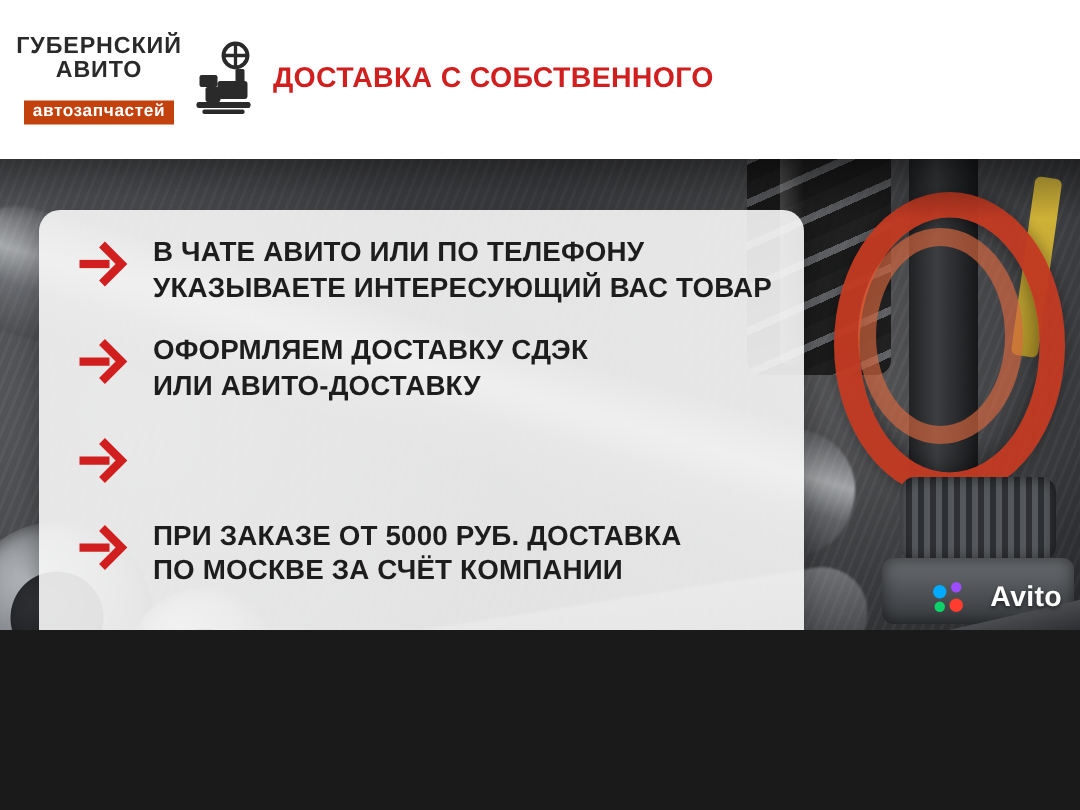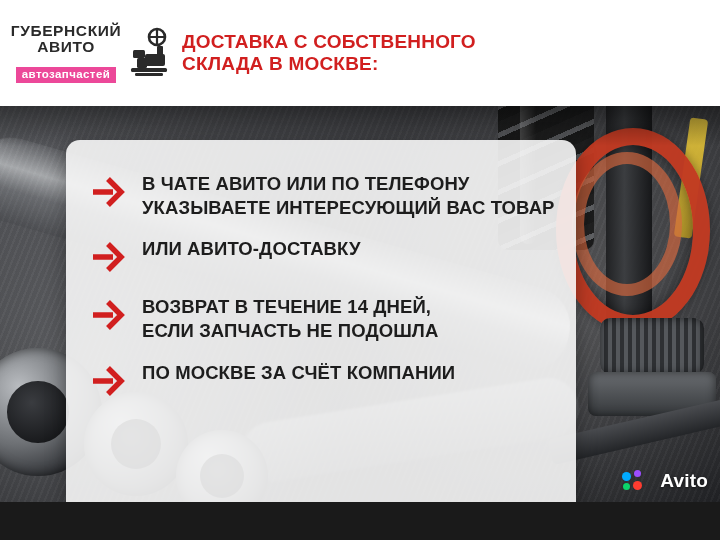--- a/index.html
+++ b/index.html
@@ -9,21 +9,21 @@
   body {
     width: 720px;
     height: 540px;
     overflow: hidden;
     font-family: "Liberation Sans", sans-serif;
     background: #1a1a1a;
   }
   .canvas {
     position: relative;
     width: 720px;
-    height: 502px;
+    height: 420px;
     overflow: hidden;
     background: #2b2b2b;
   }
 
   
   .photo-bg {
     position: absolute;
     inset: 0;
     background:
       radial-gradient(circle at 78% 62%, rgba(120,120,122,0.55) 0%, rgba(40,40,42,0.0) 38%),
@@ -197,21 +197,21 @@
   }
   .logo-l2 {
     font-size: 15.5px;
     font-weight: bold;
     letter-spacing: .6px;
     color: #2a2a2a;
     margin-top: 1px;
   }
   .logo-l3 {
     margin-top: 12px;
-    background: #ec4899;
+    background: #c2410c;
     color: #fff;
     font-size: 11.5px;
     font-weight: bold;
     letter-spacing: .4px;
     padding: 2px 6px 3px 6px;
     display: inline-block;
   }
   .logo-mark {
     width: 46px;
     height: 54px;
@@ -233,23 +233,22 @@
   
   .panel {
     position: absolute;
     left: 26px;
     top: 140px;
     width: 510px;
     height: 376px;
     background: rgba(247,247,247,0.90);
     border-radius: 14px;
     box-shadow: 0 4px 20px rgba(0,0,0,0.35);
-    padding: 30px 16px 12px 20px;
+    padding: 14px 16px 12px 20px;
     box-sizing: border-box;
-    margin-left: 40px;
   }
   .item {
     display: flex;
     align-items: flex-start;
     gap: 16px;
     margin-bottom: 16px;
   }
   .item:last-child { margin-bottom: 0; }
   .bullet-icon {
     flex: none;
@@ -351,21 +350,20 @@
               <rect x="30" y="20" width="6" height="9" rx="1"></rect>
               <rect x="4" y="42" width="36" height="4" rx="1.5"></rect>
               <rect x="8" y="47" width="28" height="3" rx="1.2"></rect>
             </g>
           </svg>
         </div>
       </div>
     </div>
     <div class="header-title">
       <div>ДОСТАВКА С СОБСТВЕННОГО</div>
-      <div>СКЛАДА В МОСКВЕ:</div>
     </div>
   </div>
 
   <div class="panel">
 
     <div class="item">
       <span class="bullet-icon">
         <svg viewBox="0 0 40 40" width="40" height="40" aria-hidden="true">
           <path d="M7 20 H27" stroke="#d11f1f" stroke-width="5.5" stroke-linecap="butt" fill="none"></path>
           <path d="M22 7 L35 20 L22 33" stroke="#d11f1f" stroke-width="5.5" fill="none" stroke-linejoin="miter" stroke-linecap="butt"></path>
@@ -378,46 +376,44 @@
     </div>
 
     <div class="item">
       <span class="bullet-icon">
         <svg viewBox="0 0 40 40" width="40" height="40" aria-hidden="true">
           <path d="M7 20 H27" stroke="#d11f1f" stroke-width="5.5" fill="none"></path>
           <path d="M22 7 L35 20 L22 33" stroke="#d11f1f" stroke-width="5.5" fill="none"></path>
         </svg>
       </span>
       <span class="item-text">
+        <span class="ln">ОФОРМЛЯЕМ ДОСТАВКУ СДЭК</span>
         <span class="ln">ИЛИ АВИТО-ДОСТАВКУ</span>
       </span>
     </div>
 
 
     <div class="item">
       <span class="bullet-icon">
         <svg viewBox="0 0 40 40" width="40" height="40" aria-hidden="true">
           <path d="M7 20 H27" stroke="#d11f1f" stroke-width="5.5" fill="none"></path>
           <path d="M22 7 L35 20 L22 33" stroke="#d11f1f" stroke-width="5.5" fill="none"></path>
         </svg>
       </span>
-      <span class="item-text">
-        <span class="ln">ВОЗВРАТ В ТЕЧЕНИЕ 14 ДНЕЙ,</span>
-        <span class="ln">ЕСЛИ ЗАПЧАСТЬ НЕ ПОДОШЛА</span>
-      </span>
     </div>
 
     <div class="item">
       <span class="bullet-icon">
         <svg viewBox="0 0 40 40" width="40" height="40" aria-hidden="true">
           <path d="M7 20 H27" stroke="#d11f1f" stroke-width="5.5" fill="none"></path>
           <path d="M22 7 L35 20 L22 33" stroke="#d11f1f" stroke-width="5.5" fill="none"></path>
         </svg>
       </span>
       <span class="item-text">
+        <span class="ln">ПРИ ЗАКАЗЕ ОТ 5000 РУБ. ДОСТАВКА</span>
         <span class="ln">ПО МОСКВЕ ЗА СЧЁТ КОМПАНИИ</span>
       </span>
     </div>
 
   </div>
 
   <div class="avito">
     <span class="avito-dots">
       <i class="d1"></i>
         <i class="d2"></i>

